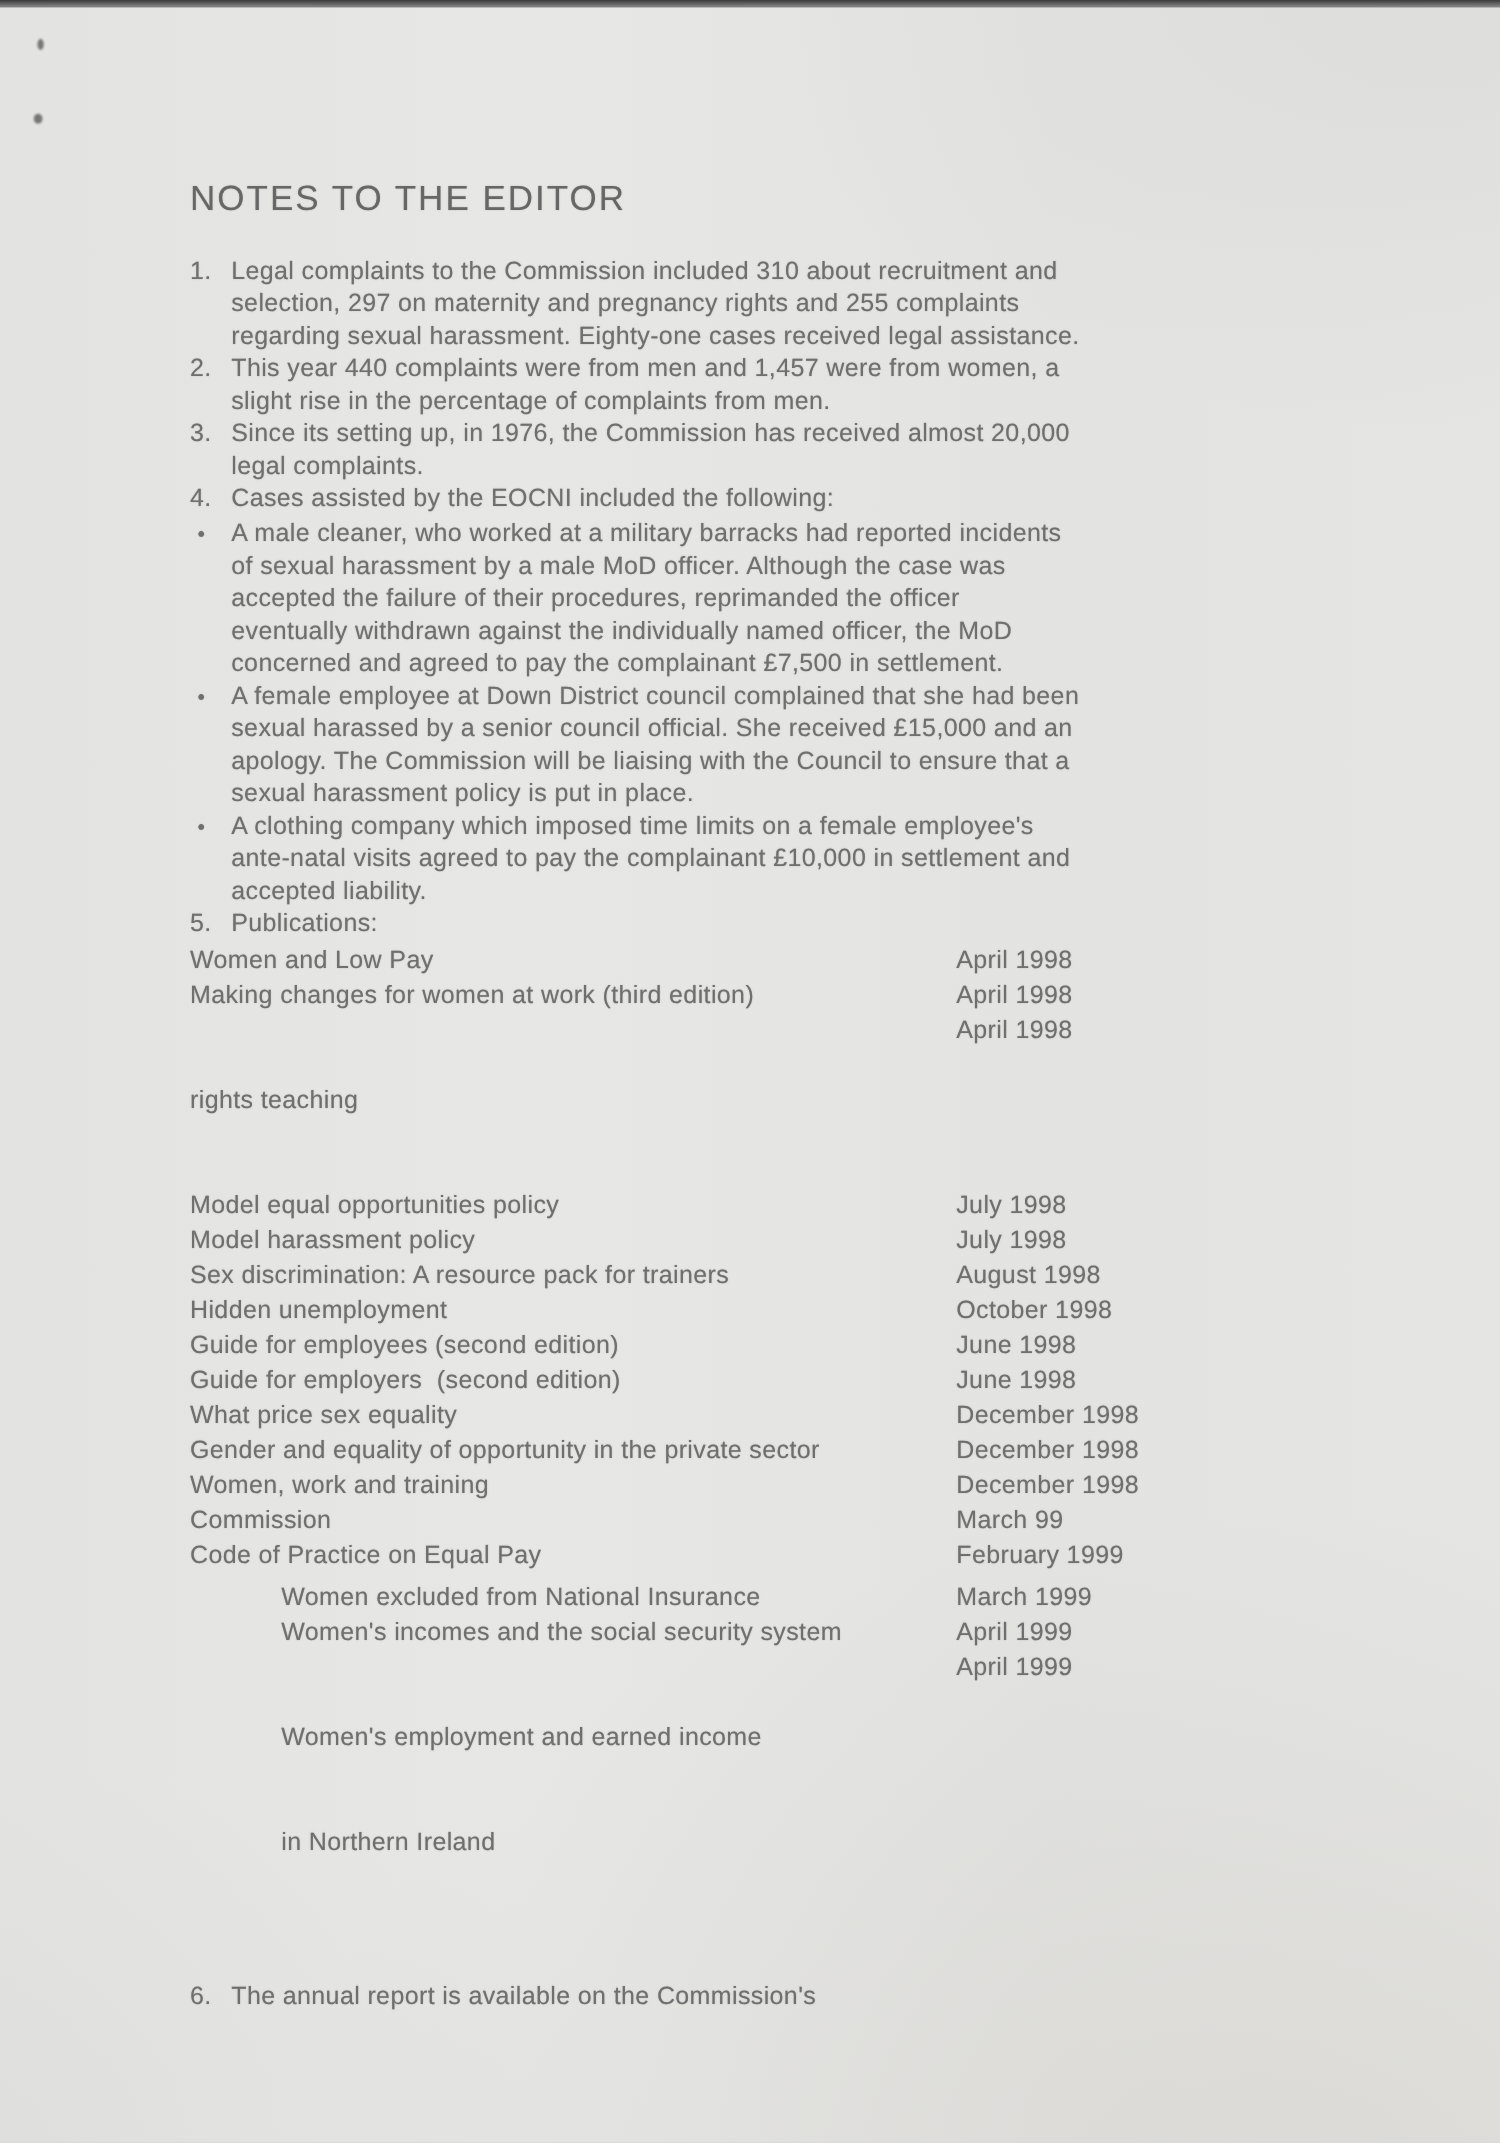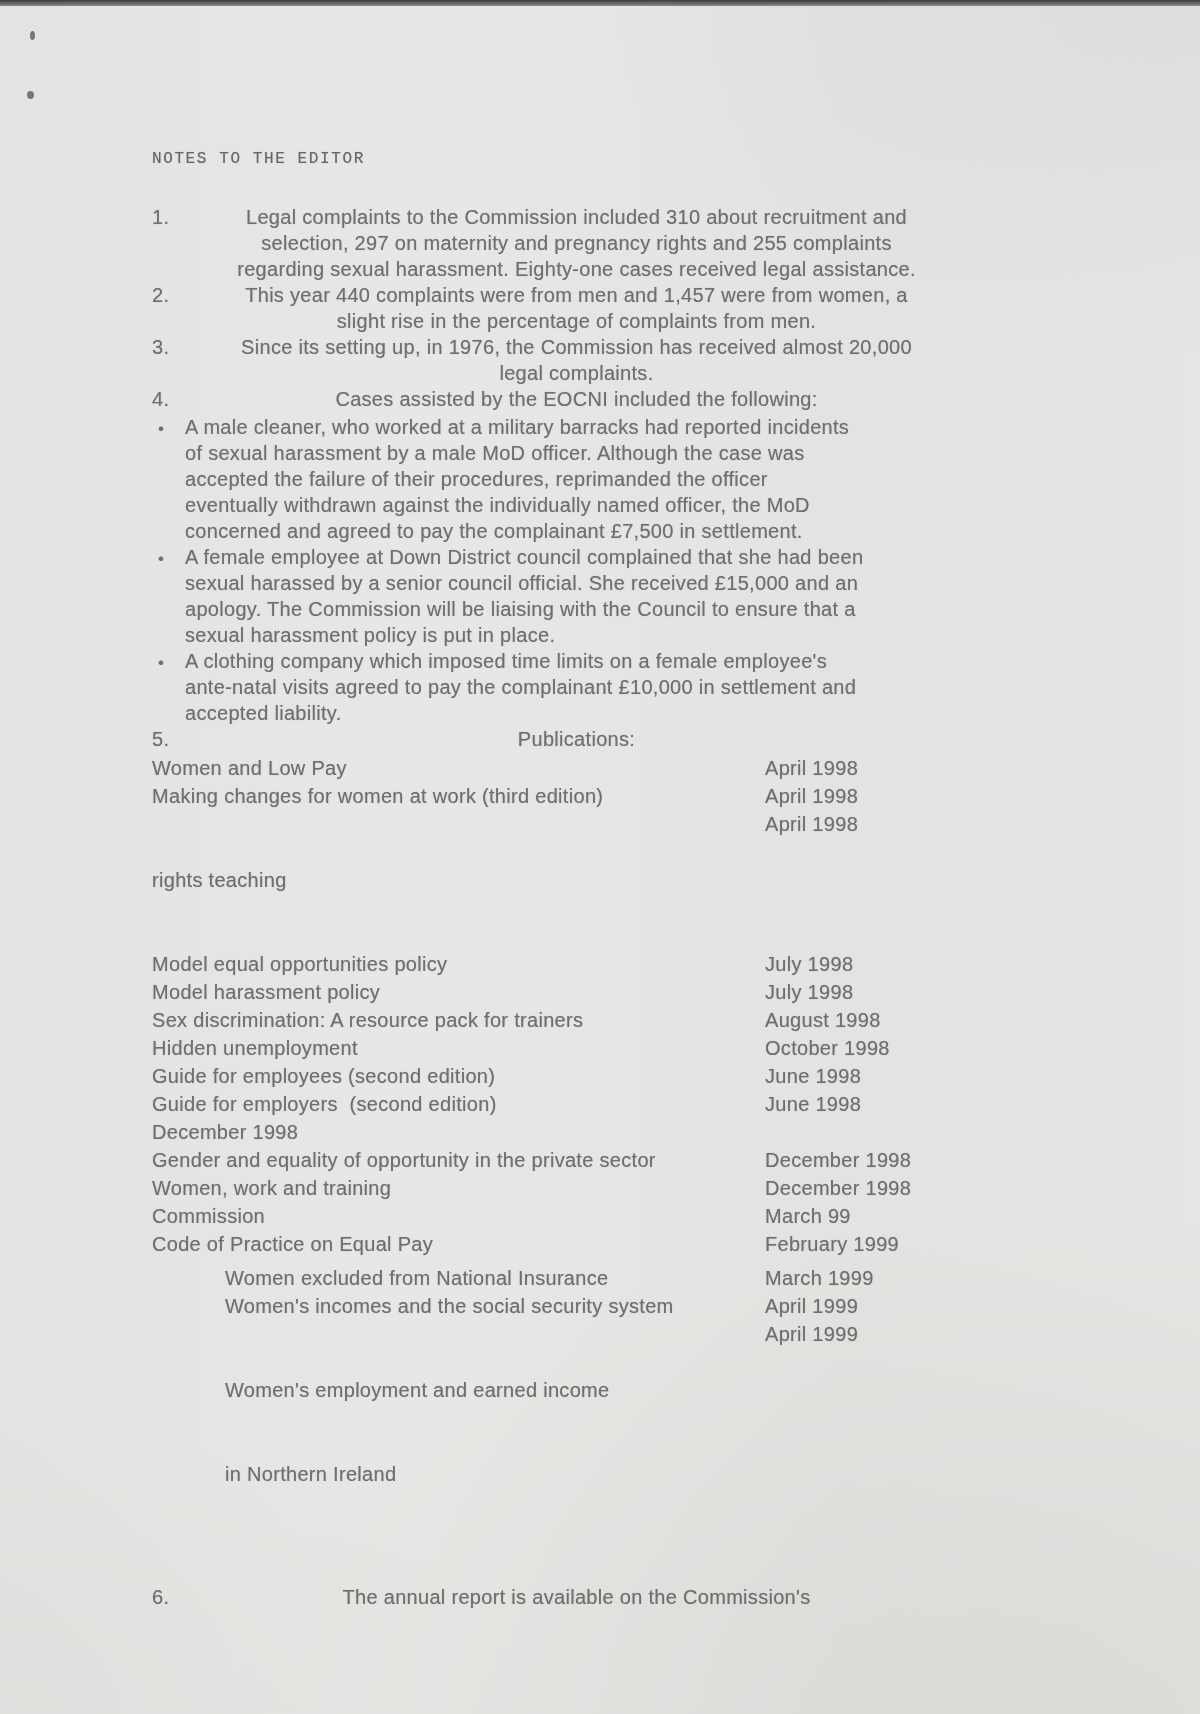--- a/index.html
+++ b/index.html
@@ -21,26 +21,26 @@
   .speck{position:absolute;background:#5c5c5c;border-radius:50%;filter:blur(0.7px);opacity:0.8;}
   #speck1{left:30px;top:31px;width:5px;height:9px;}
   #speck2{left:27px;top:91px;width:7px;height:8px;}
 
   .content{
     position:absolute;left:152px;top:146px;width:816px;
     font-size:20px;line-height:26px;letter-spacing:0.3px;
     text-shadow:0 0 1px rgba(111,111,111,0.55);
   }
   .title{
-    font-size:16px;font-weight:400;letter-spacing:1.6px;
-    margin:0 0 32px 0;color:#676767;font-family:Liberation Mono, monospace;
+    font-size:28px;font-weight:400;letter-spacing:1.6px;
+    margin:0 0 32px 0;color:#676767;
   }
   .note-row{display:flex;}
   .note-num{flex:0 0 33px;}
-  .note-text{flex:1;text-align:center;}
+  .note-text{flex:1;}
   .bullets{margin-top:2px;}
   .bullet-row{display:flex;}
   .bullet-marker{flex:0 0 33px;}
   .bullet-marker::before{content:"\2022";padding-left:6px;font-size:17px;}
   .bullet-text{flex:1;}
 
   .pub-list{margin-top:2px;}
   .pub-row{display:flex;line-height:28px;}
   .pub-title{flex:0 0 613px;white-space:pre-wrap;}
   .pub-date{flex:1;white-space:nowrap;}
@@ -159,20 +159,21 @@
       </div>
       <div class="pub-row">
         <div class="pub-title">Guide for employees (second edition)</div>
         <div class="pub-date">June 1998</div>
       </div>
       <div class="pub-row">
         <div class="pub-title">Guide for employers  (second edition)</div>
         <div class="pub-date">June 1998</div>
       </div>
       <div class="pub-row">
+        <div class="pub-title">What price sex equality</div>
         <div class="pub-date">December 1998</div>
       </div>
       <div class="pub-row">
         <div class="pub-title">Gender and equality of opportunity in the private sector</div>
         <div class="pub-date">December 1998</div>
       </div>
       <div class="pub-row">
         <div class="pub-title">Women, work and training</div>
         <div class="pub-date">December 1998</div>
       </div>

